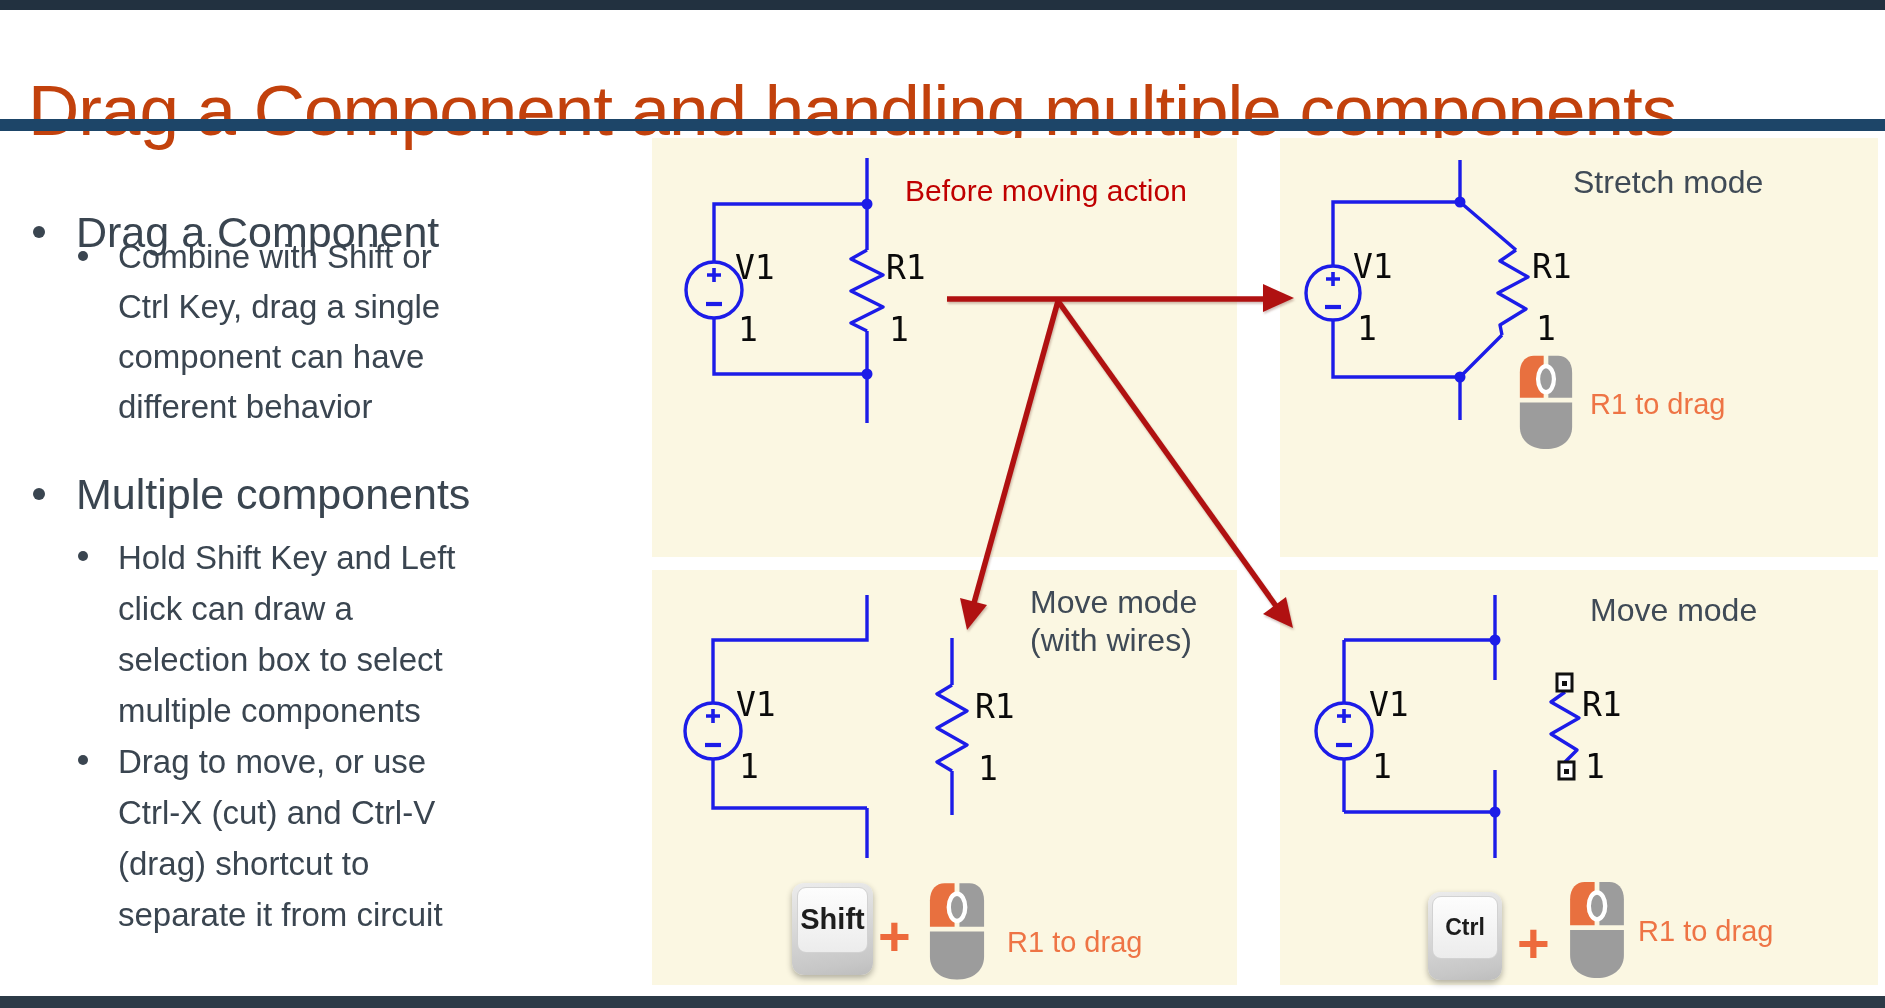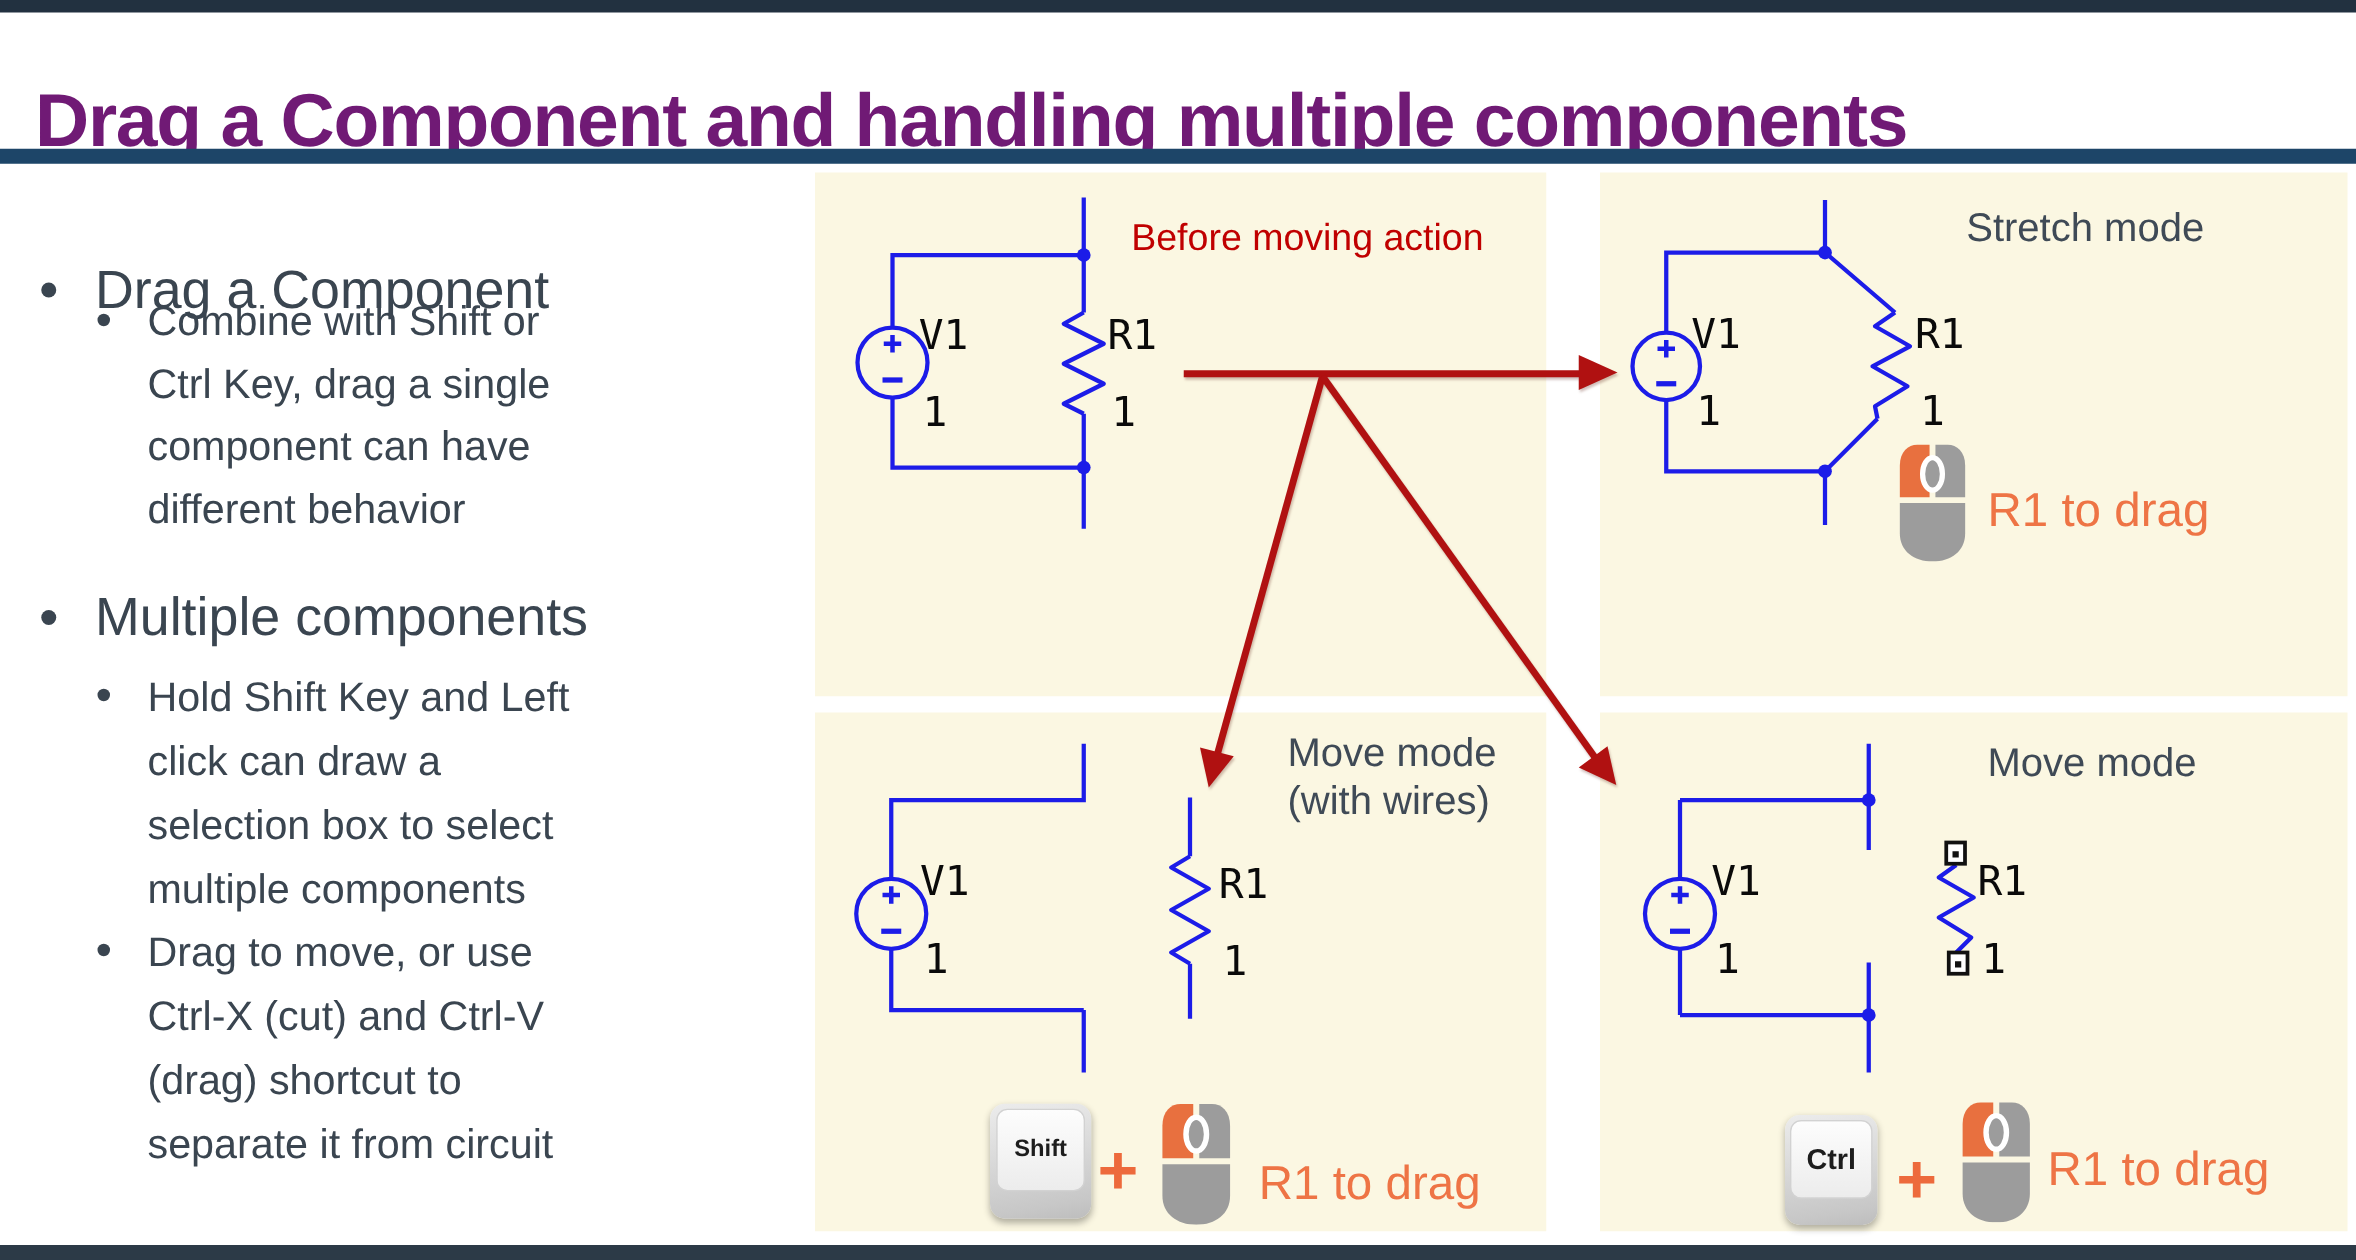--- a/index.html
+++ b/index.html
@@ -8,22 +8,22 @@
     width:1885px; height:1008px; position:relative; overflow:hidden;
     background:#ffffff; font-family:"Liberation Sans", sans-serif;
   }
   
   .topbar    { position:absolute; left:0; top:0;     width:1885px; height:10px;  background:#223140; }
   .underline { position:absolute; left:0; top:119px; width:1885px; height:12px;  background:#1d4568; }
   .bottombar { position:absolute; left:0; top:996px; width:1885px; height:12px;  background:#2c3a47; }
 
   .title {
     position:absolute; left:28px; top:22px; width:1800px;
-    font-size:60px; font-weight:700; letter-spacing:-1px;
-    color:#701a75; white-space:nowrap;
+    font-size:71px; font-weight:400; letter-spacing:-1px;
+    color:#c2410c; white-space:nowrap;
   }
 
   
   .li1 {
     position:absolute; left:30px; padding-left:46px;
     font-size:43px; line-height:52px; color:#3a4550; white-space:nowrap;
   }
   .li1::before {
     content:""; position:absolute; left:3px; top:20px;
     width:12px; height:12px; border-radius:50%; background:#3a4550;
@@ -47,41 +47,41 @@
   #panel-move       { left:1280px; top:570px; width:598px; height:415px; }
 
   .circuit { position:absolute; left:0; top:0; }
   .circuit path, .circuit line, .circuit circle.part { stroke:#1c1ce8; fill:none; }
   .circuit text {
     font-family:"DejaVu Sans Mono", monospace; font-size:33px; fill:#0a0a0a;
   }
   .caption-red  { position:absolute; font-size:30px; color:#c00000; white-space:nowrap; }
   .caption-gray { position:absolute; font-size:32px; color:#3f4a56; white-space:nowrap; }
   .hint {
-    position:absolute; font-size:38px; color:#ee7445; white-space:nowrap;
+    position:absolute; font-size:29px; color:#ee7445; white-space:nowrap;
   }
   .plus {
     position:absolute; font-size:56px; font-weight:800; color:#ed6a3c; line-height:1;
   }
 
   
   .keycap {
     position:absolute; border-radius:12px;
     background:linear-gradient(170deg,#ececec 0%,#c7c7c7 85%,#bdbdbd 100%);
     box-shadow:0 3px 6px rgba(0,0,0,0.30);
   }
   .keycap .cap-top {
     position:absolute; left:6%; top:4%; width:88%; height:72%;
     border-radius:9px; border:1px solid #d2d2d2;
     background:linear-gradient(180deg,#fdfdfd,#ececec);
     display:flex; align-items:center; justify-content:center;
     font-weight:700; color:#1d1d1d;
   }
   #shift-key { left:140px; top:313px; width:81px; height:92px; }
-  #shift-key .cap-top { font-size:19px;text-align:center; }
+  #shift-key .cap-top { font-size:29px;text-align:center; }
   #ctrl-key  { left:148px; top:322px; width:74px; height:88px; }
   #ctrl-key  .cap-top { font-size:23px; }
 
   .mouse { position:absolute; }
 
   
   #arrows {
     position:absolute; left:0; top:0; width:1885px; height:1008px;
     pointer-events:none; z-index:5;
     filter:drop-shadow(1px 2px 1px rgba(100,40,30,0.30));

